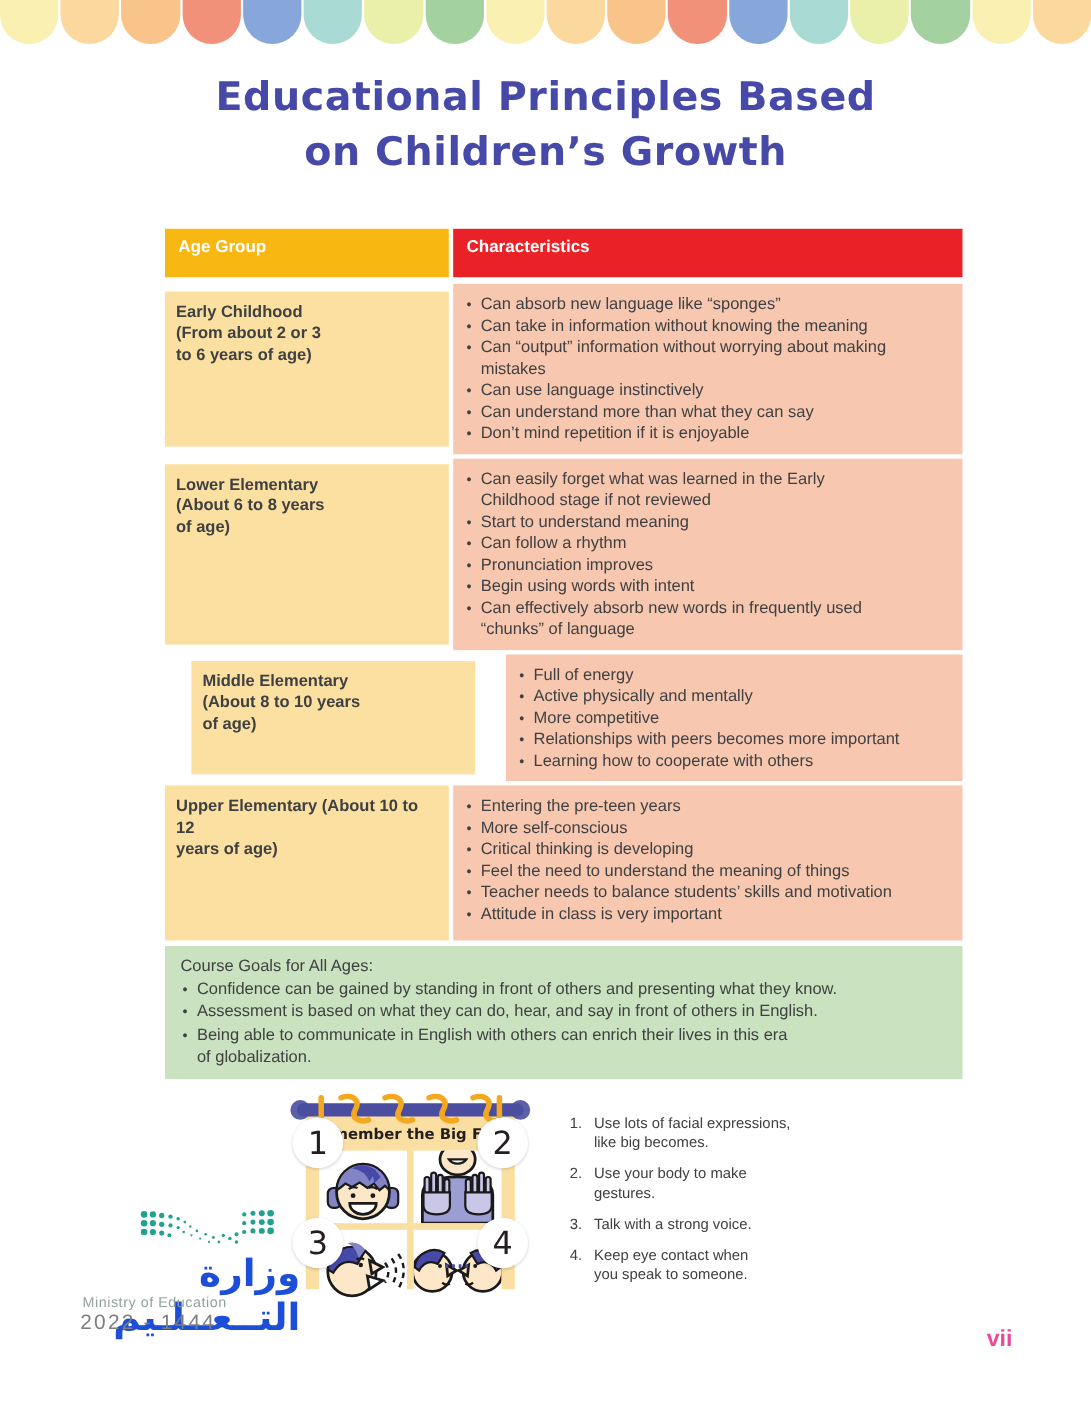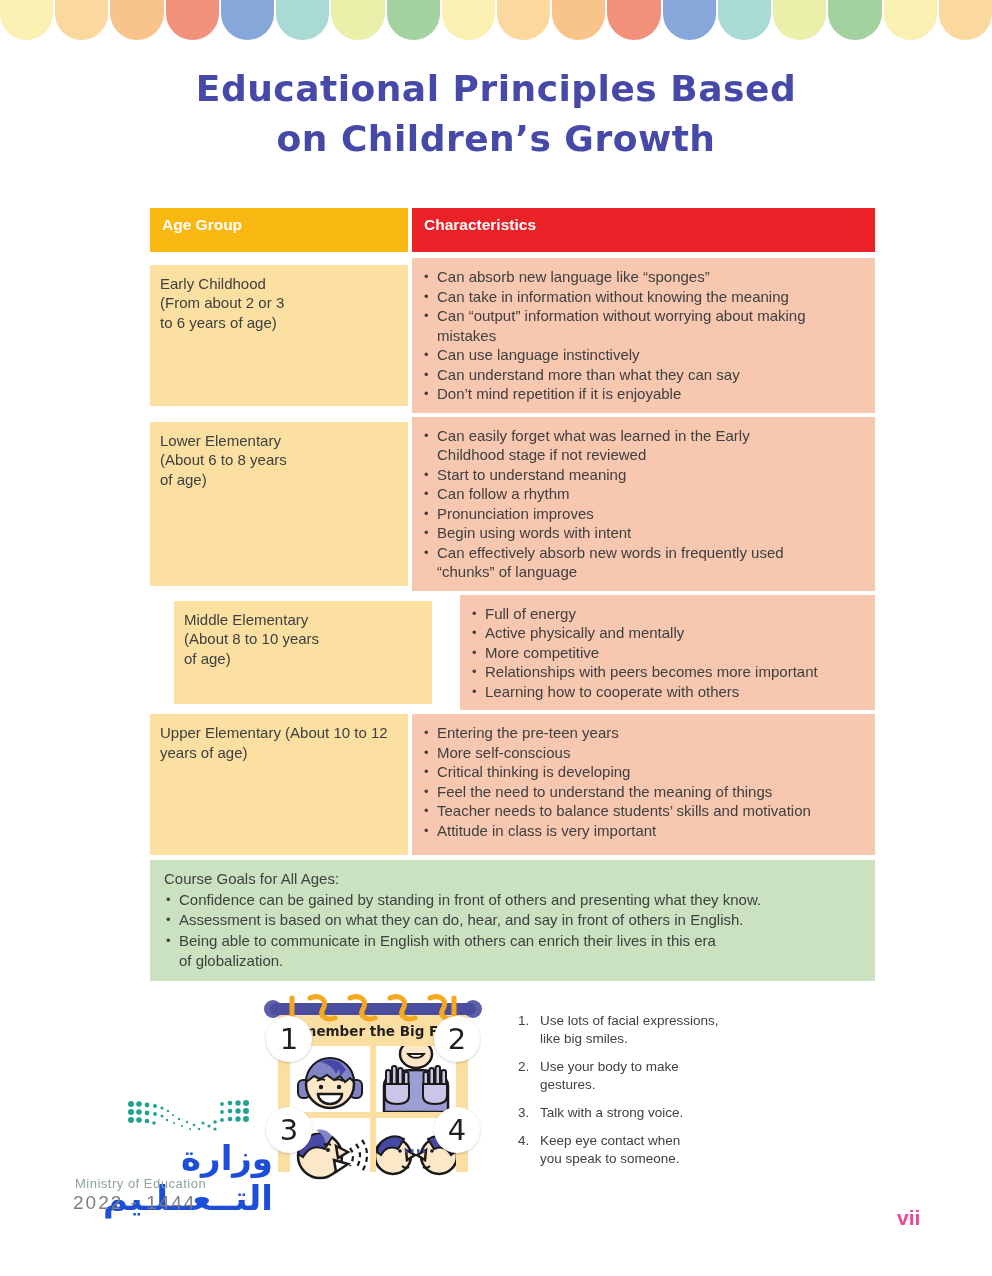--- a/index.html
+++ b/index.html
@@ -14,21 +14,21 @@
 
   
   .title { position:absolute; top:64px; left:0; width:100%; text-align:center;
     font-family:"DejaVu Sans", sans-serif; font-weight:bold; font-size:36px;
     line-height:50px; color:#4649A8; letter-spacing:0.5px; }
 
   
   .growth-table { position:absolute; top:208px; left:150px; width:725px; }
   .t-row { display:flex; gap:4px; margin-bottom:4px;align-items:center; }
   .t-head { margin-bottom:6px; }
-  .col-age { width:258px; flex:0 0 258px; }
+  .col-age { width:258px; flex:0 0 258px;font-weight:bold; }
   .col-char { flex:1 1 auto; }
   .head-cell { height:44px; color:#ffffff; font-weight:bold; font-size:15.5px;
     padding:8px 12px 0 12px; }
   .head-age { background:#F9B712; }
   .head-char { background:#EA2127; }
   .cell { font-size:15px; line-height:19.5px; padding:9px 10px; }
   .cell-age { background:#FBE0A2; white-space:pre-line; }
   .cell-char { background:#F7C7B0; }
   ul.bullets { list-style:none; }
   ul.bullets li { position:relative; padding-left:15px; white-space:pre-line; }
@@ -290,21 +290,21 @@
     <div class="num-circle nc-1">1</div>
     <div class="num-circle nc-2">2</div>
     <div class="num-circle nc-3">3</div>
     <div class="num-circle nc-4">4</div>
   </div>
 
   <div class="bigfour-list">
     <div class="bf-item">
       <span class="bf-num">1.</span>
       <span class="bf-text">Use lots of facial expressions,
-like big smiles.</span>
+like big becomes.</span>
     </div>
     <div class="bf-item">
       <span class="bf-num">2.</span>
       <span class="bf-text">Use your body to make
 gestures.</span>
     </div>
     <div class="bf-item">
       <span class="bf-num">3.</span>
       <span class="bf-text">Talk with a strong voice.</span>
     </div>

